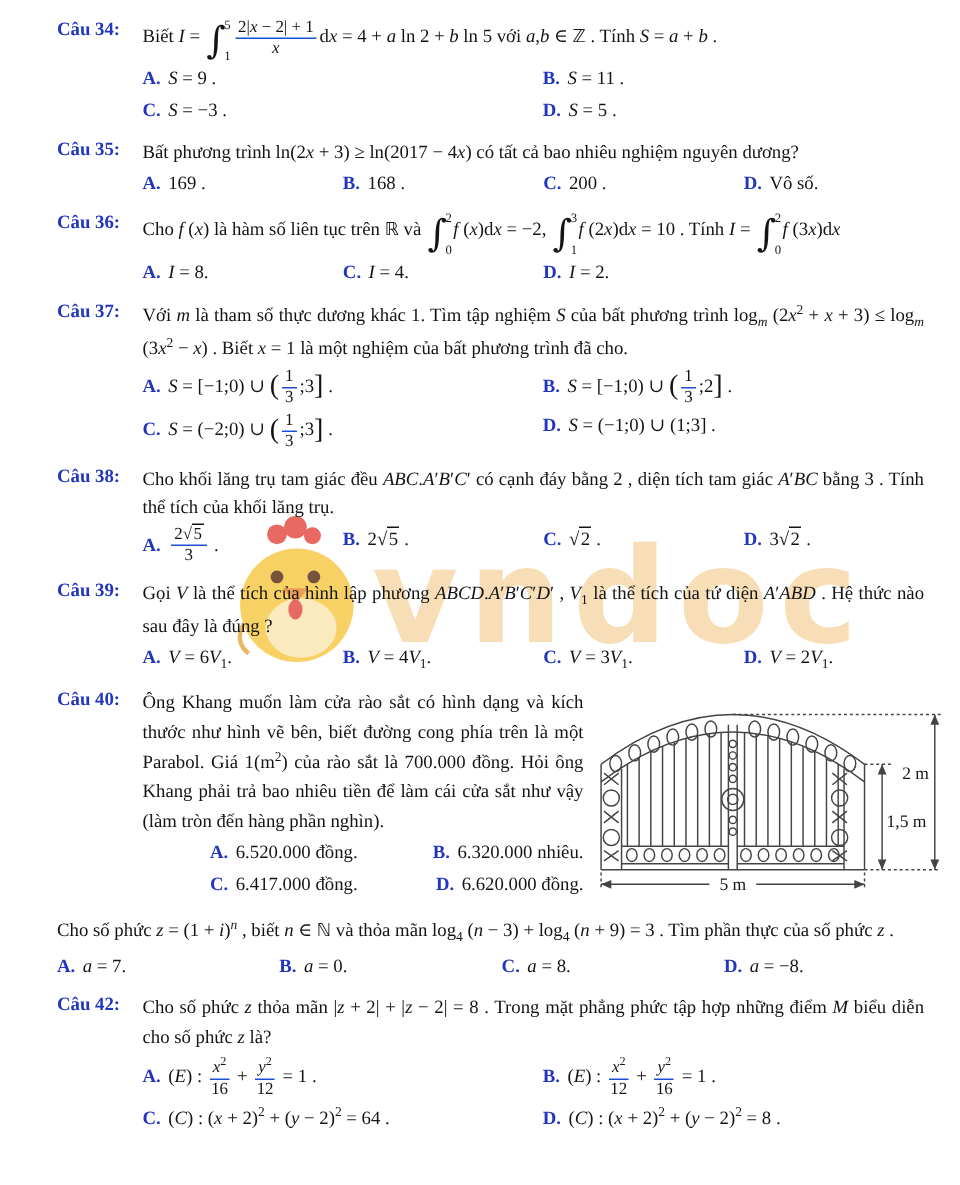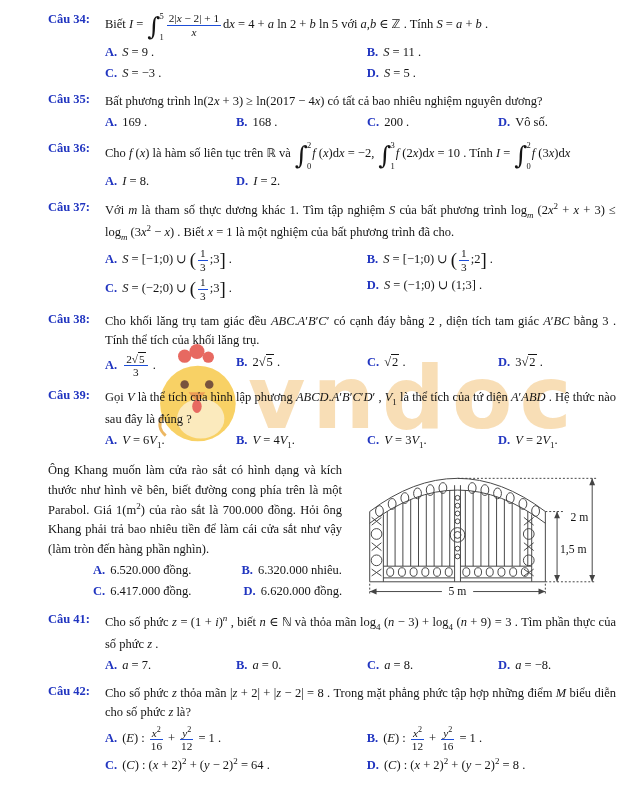--- a/index.html
+++ b/index.html
@@ -1,21 +1,21 @@
 <!DOCTYPE html>
 <html><head>
 <meta charset="utf-8">
 <style>
   html,body{margin:0;padding:0;}
   body{
     width:640px;height:790px;overflow:hidden;position:relative;background:#ffffff;
     font-family:"Liberation Serif","DejaVu Serif","DejaVu Sans",serif;
     font-size:12.5px;color:#141414;
   }
-  .page{position:relative;z-index:1;padding:12px 24px 0 48px;}
+  .page{position:relative;z-index:1;padding:12px 24px 0 38px;}
   .q{display:flex;margin-bottom:9px;}
   .qlabel{flex:0 0 57px;color:#2135c0;font-weight:bold;white-space:nowrap;}
   .qcontent{flex:1;min-width:0;}
   .qbody{text-align:justify;line-height:1.55;}
   .opts{display:grid;margin-top:2px;line-height:1.5;row-gap:2px;}
   .cols4{grid-template-columns:1fr 1fr 1fr 0.9fr;}
   .cols2{grid-template-columns:1.05fr 1fr;}
   .opt{white-space:nowrap;}
   .ol{color:#2135c0;font-weight:bold;margin-right:5px;}
   
@@ -115,20 +115,21 @@
             </span>
           </span><i>f</i> (2<i>x</i>)d<i>x</i> = 10 . Tính <i>I</i> = <span class="int">
             <span class="sym">∫</span>
             <span class="lims">
               <span>2</span>
               <span>0</span>
             </span>
           </span><i>f</i> (3<i>x</i>)d<i>x</i></div>
       <div class="opts cols4">
         <div class="opt"><span class="ol">A.</span><span><i>I</i> = 8.</span></div>
+        <div class="opt"><span class="ol">C.</span><span><i>I</i> = 4.</span></div>
         <div class="opt"><span class="ol">D.</span><span><i>I</i> = 2.</span></div>
       </div>
     </div>
   </div>
 
   <div class="q">
     <div class="qlabel">Câu 37:</div>
     <div class="qcontent">
       <div class="qbody">Với <i>m</i> là tham số thực dương khác 1. Tìm tập nghiệm <i>S</i> của bất phương trình log<sub><i>m</i></sub> (2<i>x</i><sup>2</sup> + <i>x</i> + 3) ≤ log<sub><i>m</i></sub> (3<i>x</i><sup>2</sup> − <i>x</i>) . Biết <i>x</i> = 1 là một nghiệm của bất phương trình đã cho.</div>
       <div class="opts cols2">
@@ -172,20 +173,21 @@
       <div class="opts cols4">
         <div class="opt"><span class="ol">A.</span><span><i>V</i> = 6<i>V</i><sub>1</sub>.</span></div>
         <div class="opt"><span class="ol">B.</span><span><i>V</i> = 4<i>V</i><sub>1</sub>.</span></div>
         <div class="opt"><span class="ol">C.</span><span><i>V</i> = 3<i>V</i><sub>1</sub>.</span></div>
         <div class="opt"><span class="ol">D.</span><span><i>V</i> = 2<i>V</i><sub>1</sub>.</span></div>
       </div>
     </div>
   </div>
 
   <div class="q">
+    <div class="qlabel">Câu 40:</div>
     <div class="qcontent">
       <div class="q40row">
         <div class="q40left">
           <div class="qbody">Ông Khang muốn làm cửa rào sắt có hình dạng và kích thước như hình vẽ bên, biết đường cong phía trên là một Parabol. Giá 1(m<sup>2</sup>) của rào sắt là 700.000 đồng. Hỏi ông Khang phải trả bao nhiêu tiền để làm cái cửa sắt như vậy (làm tròn đến hàng phần nghìn).</div>
           <div class="opts">
             <div class="opt"><span class="ol">A.</span><span>6.520.000 đồng.</span></div>
             <div class="opt"><span class="ol">B.</span><span>6.320.000 nhiêu.</span></div>
             <div class="opt"><span class="ol">C.</span><span>6.417.000 đồng.</span></div>
             <div class="opt"><span class="ol">D.</span><span>6.620.000 đồng.</span></div>
           </div>
@@ -286,21 +288,20 @@
             <text x="236" y="58" text-anchor="end">2 m</text>
             <text x="207" y="91" text-anchor="start">1,5 m</text>
             <text x="102" y="134" text-anchor="middle">5 m</text>
           </svg>
         </div>
       </div>
     </div>
   </div>
 
   <div class="q">
-    <div class="qlabel">Câu 41:</div>
     <div class="qcontent">
       <div class="qbody">Cho số phức <i>z</i> = (1 + <i>i</i>)<sup><i>n</i></sup> , biết <i>n</i> ∈ <span class="bb">ℕ</span> và thỏa mãn log<sub>4</sub> (<i>n</i> − 3) + log<sub>4</sub> (<i>n</i> + 9) = 3 . Tìm phần thực của số phức <i>z</i> .</div>
       <div class="opts cols4">
         <div class="opt"><span class="ol">A.</span><span><i>a</i> = 7.</span></div>
         <div class="opt"><span class="ol">B.</span><span><i>a</i> = 0.</span></div>
         <div class="opt"><span class="ol">C.</span><span><i>a</i> = 8.</span></div>
         <div class="opt"><span class="ol">D.</span><span><i>a</i> = −8.</span></div>
       </div>
     </div>
   </div>

